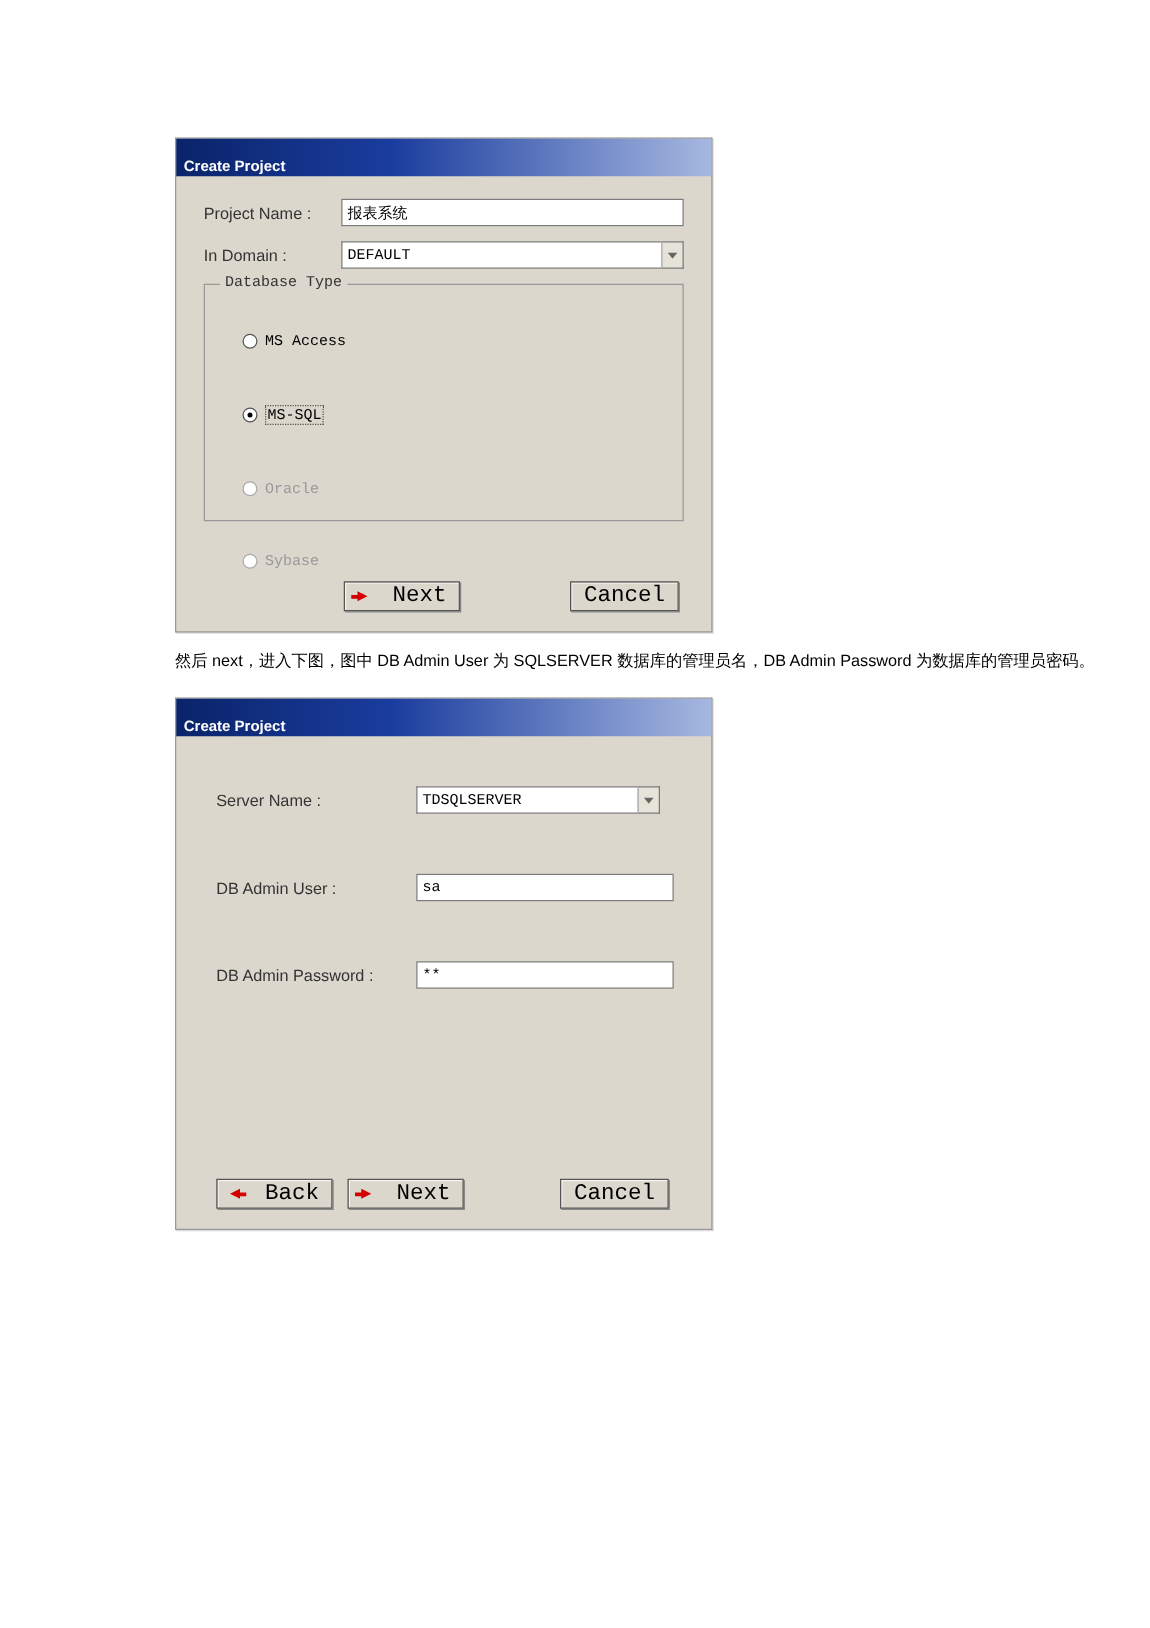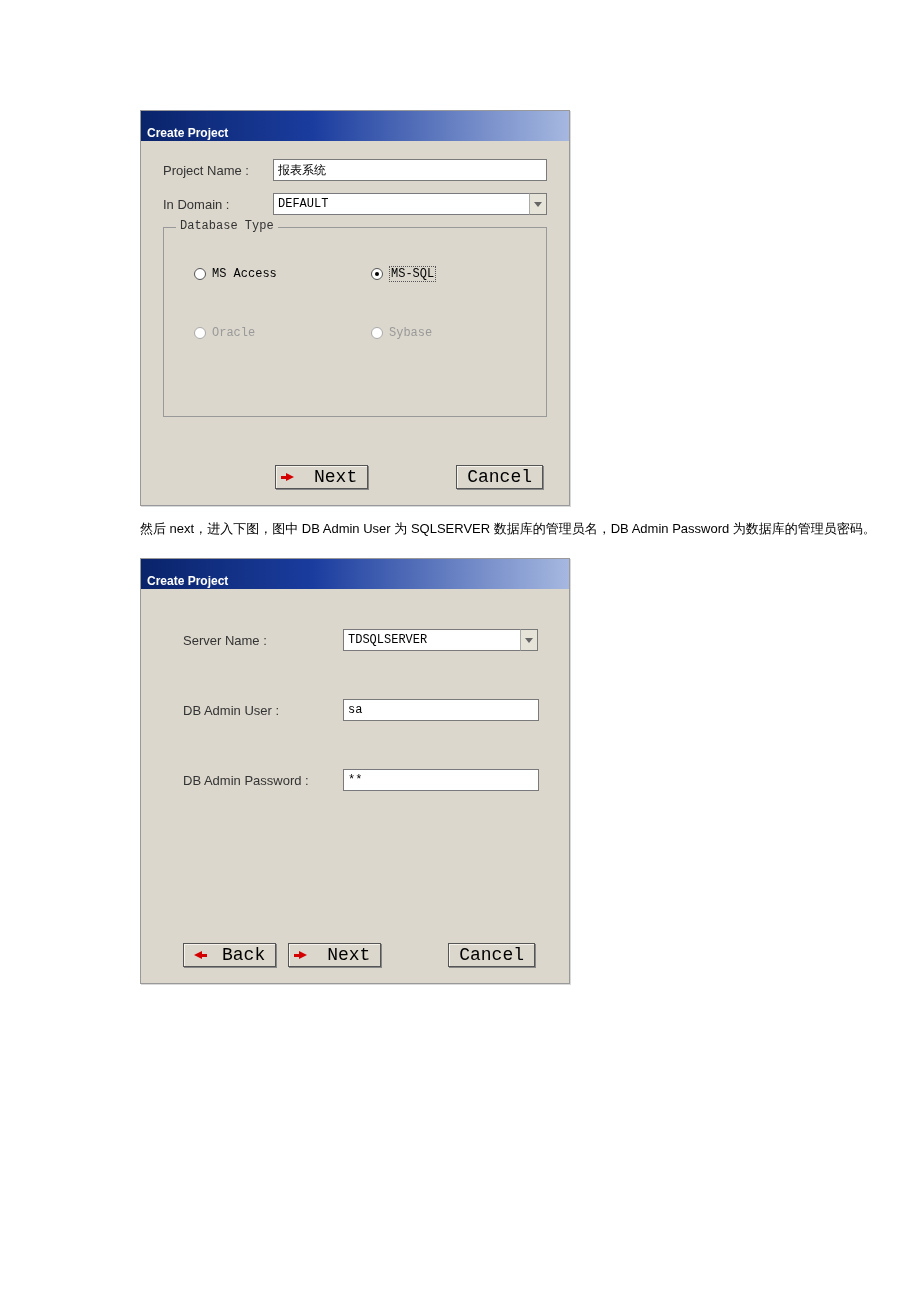--- a/index.html
+++ b/index.html
@@ -92,21 +92,21 @@
     top: -9px;
     left: 12px;
     background: #dbd7cc;
     padding: 0 4px;
     font-family: "Courier New", monospace;
     font-size: 12px;
     color: #333;
   }
   .radio-grid {
     display: grid;
-    grid-template-columns: 1fr 1fr;
+    grid-template-columns: 1fr;
     row-gap: 44px;
     column-gap: 20px;
     margin-top: 16px;
   }
   .radio-item {
     display: flex;
     align-items: center;
     gap: 6px;
     font-family: "Courier New", monospace;
     font-size: 12px;
@@ -180,21 +180,21 @@
   .spacer { flex: 1; }
   .caption {
     font-family: "SimSun", "Arial", sans-serif;
     font-size: 13px;
     line-height: 1.7;
     color: #000;
     margin: 6px 0 18px 0;
     width: 780px;
   }
   .dlg2-body {
-    padding: 40px 30px 14px 42px;
+    padding: 40px 30px 14px 32px;
   }
   .dlg2-body .row { margin-bottom: 48px; }
   .filler { height: 56px; }
 </style>
 </head>
 <body>
 
 <div class="page">
 
   <div class="dialog">

